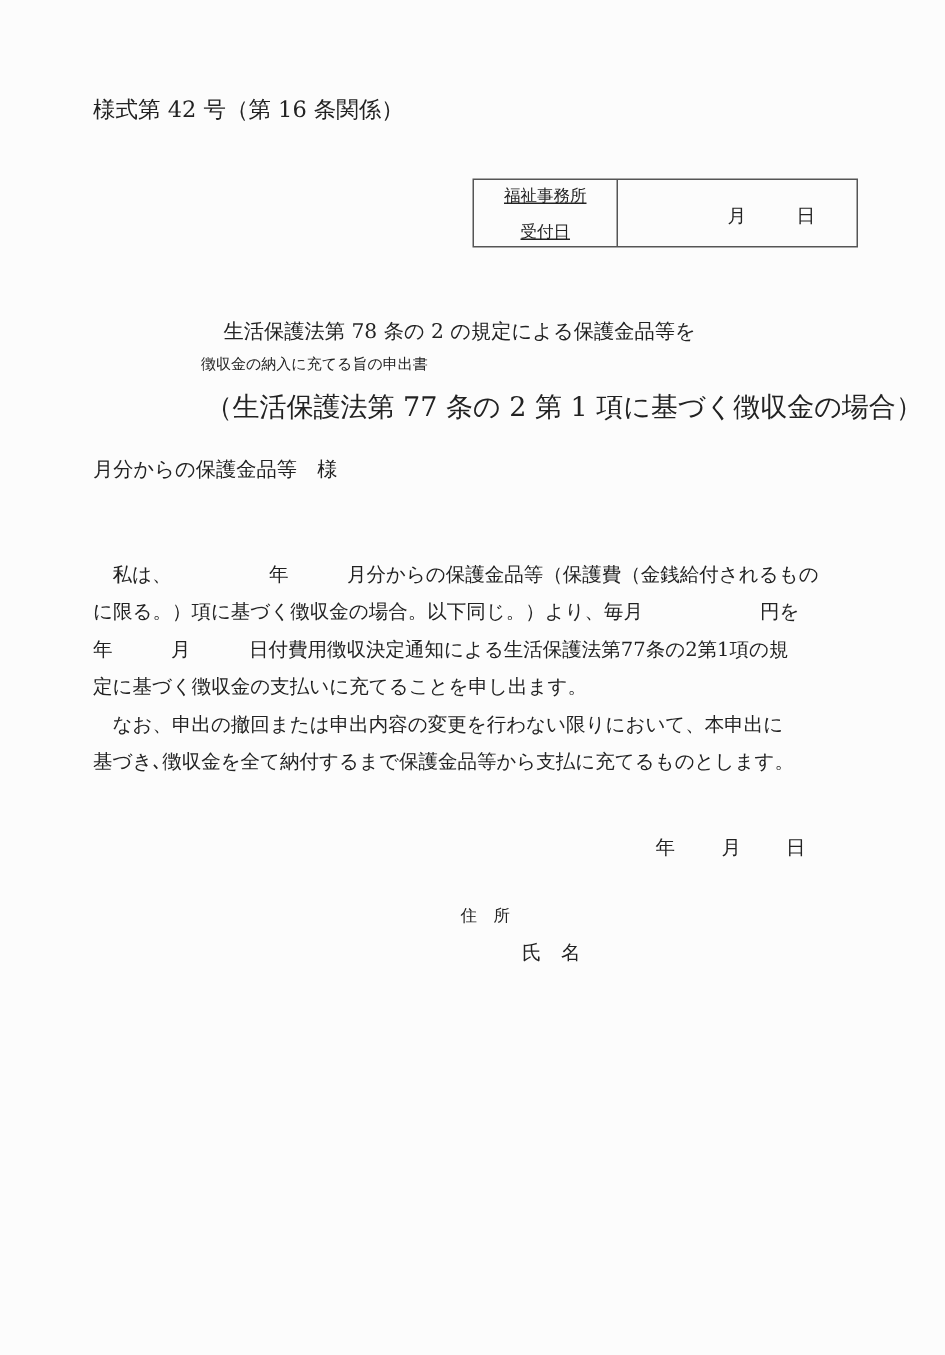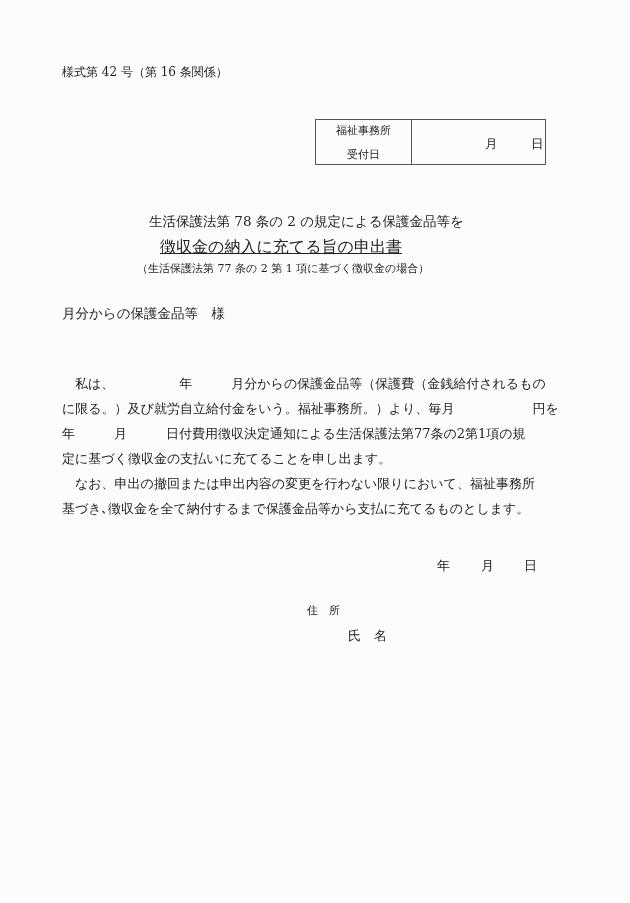--- a/index.html
+++ b/index.html
@@ -1,35 +1,35 @@
 <!DOCTYPE html>
 <html><head>
 <meta charset="utf-8">
 <style>
   html, body { margin:0; padding:0; }
   body {
     width:630px; height:903px; background:#fcfcfc; position:relative; overflow:hidden;
     font-family: "DejaVu Serif", "Liberation Serif", serif; color:#222; font-size:13px;
   }
   .abs { position:absolute; white-space:pre; line-height:1; }
-  .form-no { left:62px; top:66px; font-size:12px; }
+  .form-no { left:62px; top:66px; font-size:15px; }
   .recv-box {
-    position:absolute; left:315px; top:119px; width:231px; height:46px;
-    border:1px solid #555; box-sizing:border-box; display:flex;
+    position:absolute; left:315px; top:119px; width:257px; height:46px;
+    border:1px solid #555; box-sizing:border-box; display:flex;text-decoration:underline;
   }
   .recv-label {
     width:95px; border-right:1px solid #555; display:flex; flex-direction:column;
     align-items:center; justify-content:center; font-size:11px; gap:9px;
   }
   .recv-date { flex:1; position:relative; font-size:12.5px; }
   .recv-date .m { position:absolute; left:73px; top:16px; }
   .recv-date .d { position:absolute; left:119px; top:16px; }
   .title1 { left:149px; top:215px; font-size:13.5px;text-align:center; }
-  .title2 { left:160px; top:239px; font-size:16px;text-decoration:underline; }
-  .title3 { left:137px; top:263px; font-size:11px; }
+  .title2 { left:134px; top:239px; font-size:10px; }
+  .title3 { left:137px; top:263px; font-size:18px; }
   .addressee { left:62px; top:307px; font-size:13.5px; }
   .body-line { left:62px; font-size:13px; }
   .date-y { left:437px; top:559px; font-size:13px; }
   .date-m { left:481px; top:559px; font-size:13px; }
   .date-d { left:524px; top:559px; font-size:13px; }
   .addr-label { left:307px; top:605px; font-size:11px; }
   .name-label { left:307px; top:629px; font-size:13px;margin-left:41px; }
 </style>
 </head>
 <body>
@@ -47,24 +47,24 @@
   </div>
 </div>
 
 <div class="abs title1">生活保護法第 78 条の 2 の規定による保護金品等を</div>
 <div class="abs title2">徴収金の納入に充てる旨の申出書</div>
 <div class="abs title3">（生活保護法第 77 条の 2 第 1 項に基づく徴収金の場合）</div>
 
 <div class="abs addressee">月分からの保護金品等　様</div>
 
 <div class="abs body-line" style="top:377px">　私は、　　　　　年　　　月分からの保護金品等（保護費（金銭給付されるもの</div>
-<div class="abs body-line" style="top:402px">に限る。）及び就労自立給付金をいう。福祉事務所。）より、毎月　　　　　　円を</div>
+<div class="abs body-line" style="top:402px">に限る。）項に基づく徴収金の場合。以下同じ。）より、毎月　　　　　　円を</div>
 <div class="abs body-line" style="top:427px">年　　　月　　　日付費用徴収決定通知による生活保護法第77条の2第1項の規</div>
 <div class="abs body-line" style="top:452px">定に基づく徴収金の支払いに充てることを申し出ます。</div>
-<div class="abs body-line" style="top:477px">　なお、申出の撤回または申出内容の変更を行わない限りにおいて、福祉事務所</div>
+<div class="abs body-line" style="top:477px">　なお、申出の撤回または申出内容の変更を行わない限りにおいて、本申出に</div>
 <div class="abs body-line" style="top:502px">基づき､徴収金を全て納付するまで保護金品等から支払に充てるものとします。</div>
 
 <div class="abs date-y">年</div>
 <div class="abs date-m">月</div>
 <div class="abs date-d">日</div>
 
 <div class="abs addr-label">住　所</div>
 <div class="abs name-label">氏　名</div>
 
 </body></html>

